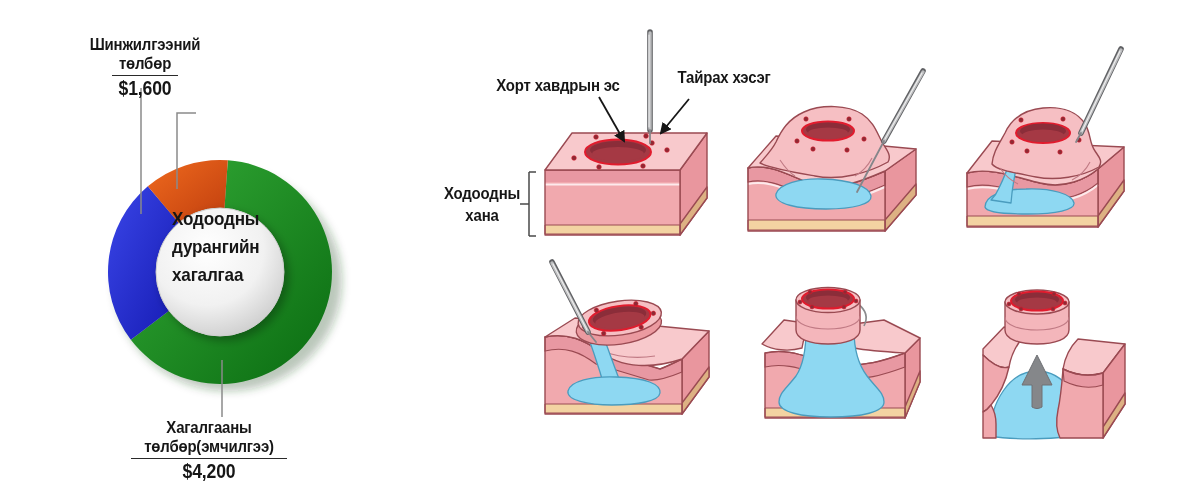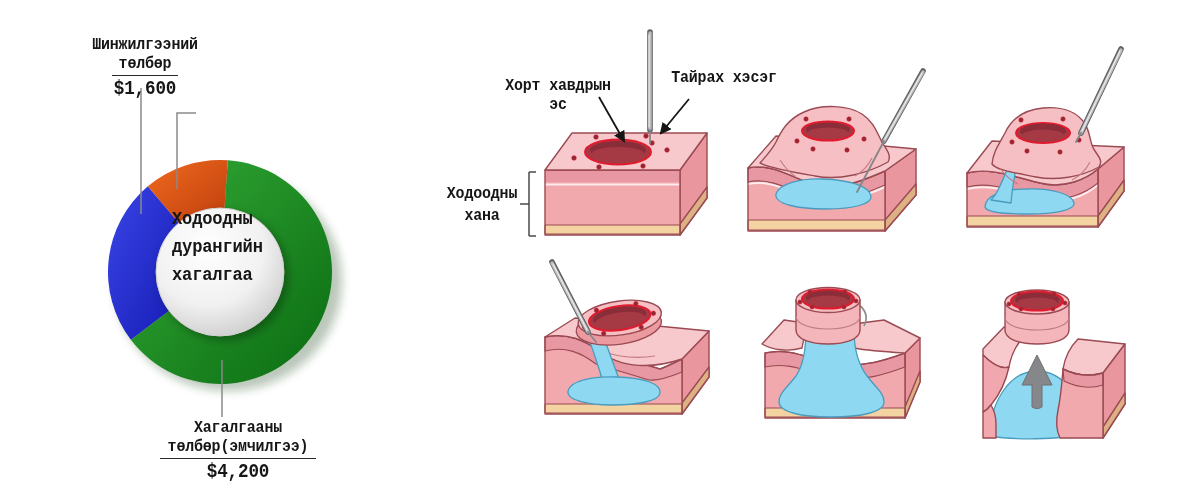--- a/index.html
+++ b/index.html
@@ -24,30 +24,30 @@
   .sep{fill:none;stroke:#fdeaec;stroke-width:2;}
   .n1{stroke:#606164;stroke-width:5.6;stroke-linecap:round;}
   .n2{stroke:#bcbdbf;stroke-width:3.4;stroke-linecap:round;}
   .n3{stroke:#f0f0f0;stroke-width:1.1;stroke-linecap:round;}
   .ntip{stroke:#85868a;stroke-width:1.8;stroke-linecap:round;}
   .ann{stroke:#161616;stroke-width:1.8;fill:none;}
   .leader{stroke:#8a8a8a;stroke-width:1.5;fill:none;}
   .bracket{stroke:#4a4a4a;stroke-width:1.5;fill:none;}
 
   
-  .lbl{position:absolute;text-align:center;font-weight:700;color:#161616;font-family:Liberation Mono, monospace;}
+  .lbl{position:absolute;text-align:center;font-weight:700;color:#161616;}
   .lbl .name{display:block;font-size:17px;line-height:19px;letter-spacing:-.2px;}
   .lbl .price{display:block;font-size:20px;line-height:23px;letter-spacing:-.2px;}
   .cond{transform:scaleX(.88);}
   .frac-bar{height:0;border-top:1.6px solid #2a2a2a;margin:2px auto 1px auto;}
   #lbl-analysis{left:55px;top:35px;width:180px;}
   #lbl-analysis .frac-bar{width:66px;}
   #lbl-inpatient{left:195px;top:81px;width:191px;}
   #lbl-inpatient .frac-bar{width:191px;}
-  #lbl-surgery{left:138px;top:418px;width:200px;}
+  #lbl-surgery{left:109px;top:418px;width:200px;}
   #lbl-surgery .frac-bar{width:156px;}
   #lbl-center{left:172px;top:205px;width:118px;text-align:left;font-weight:700;}
   #lbl-center span{display:block;font-size:19px;line-height:28px;transform:scaleX(.9);transform-origin:0 50%;letter-spacing:-.2px;}
   #lbl-cancer{left:486px;top:76px;width:144px;}
   #lbl-cut{left:655px;top:68px;width:138px;}
   #lbl-wall{left:432px;top:183px;width:100px;}
   #lbl-wall .name{line-height:22px;}
 </style>
 </head>
 <body>

